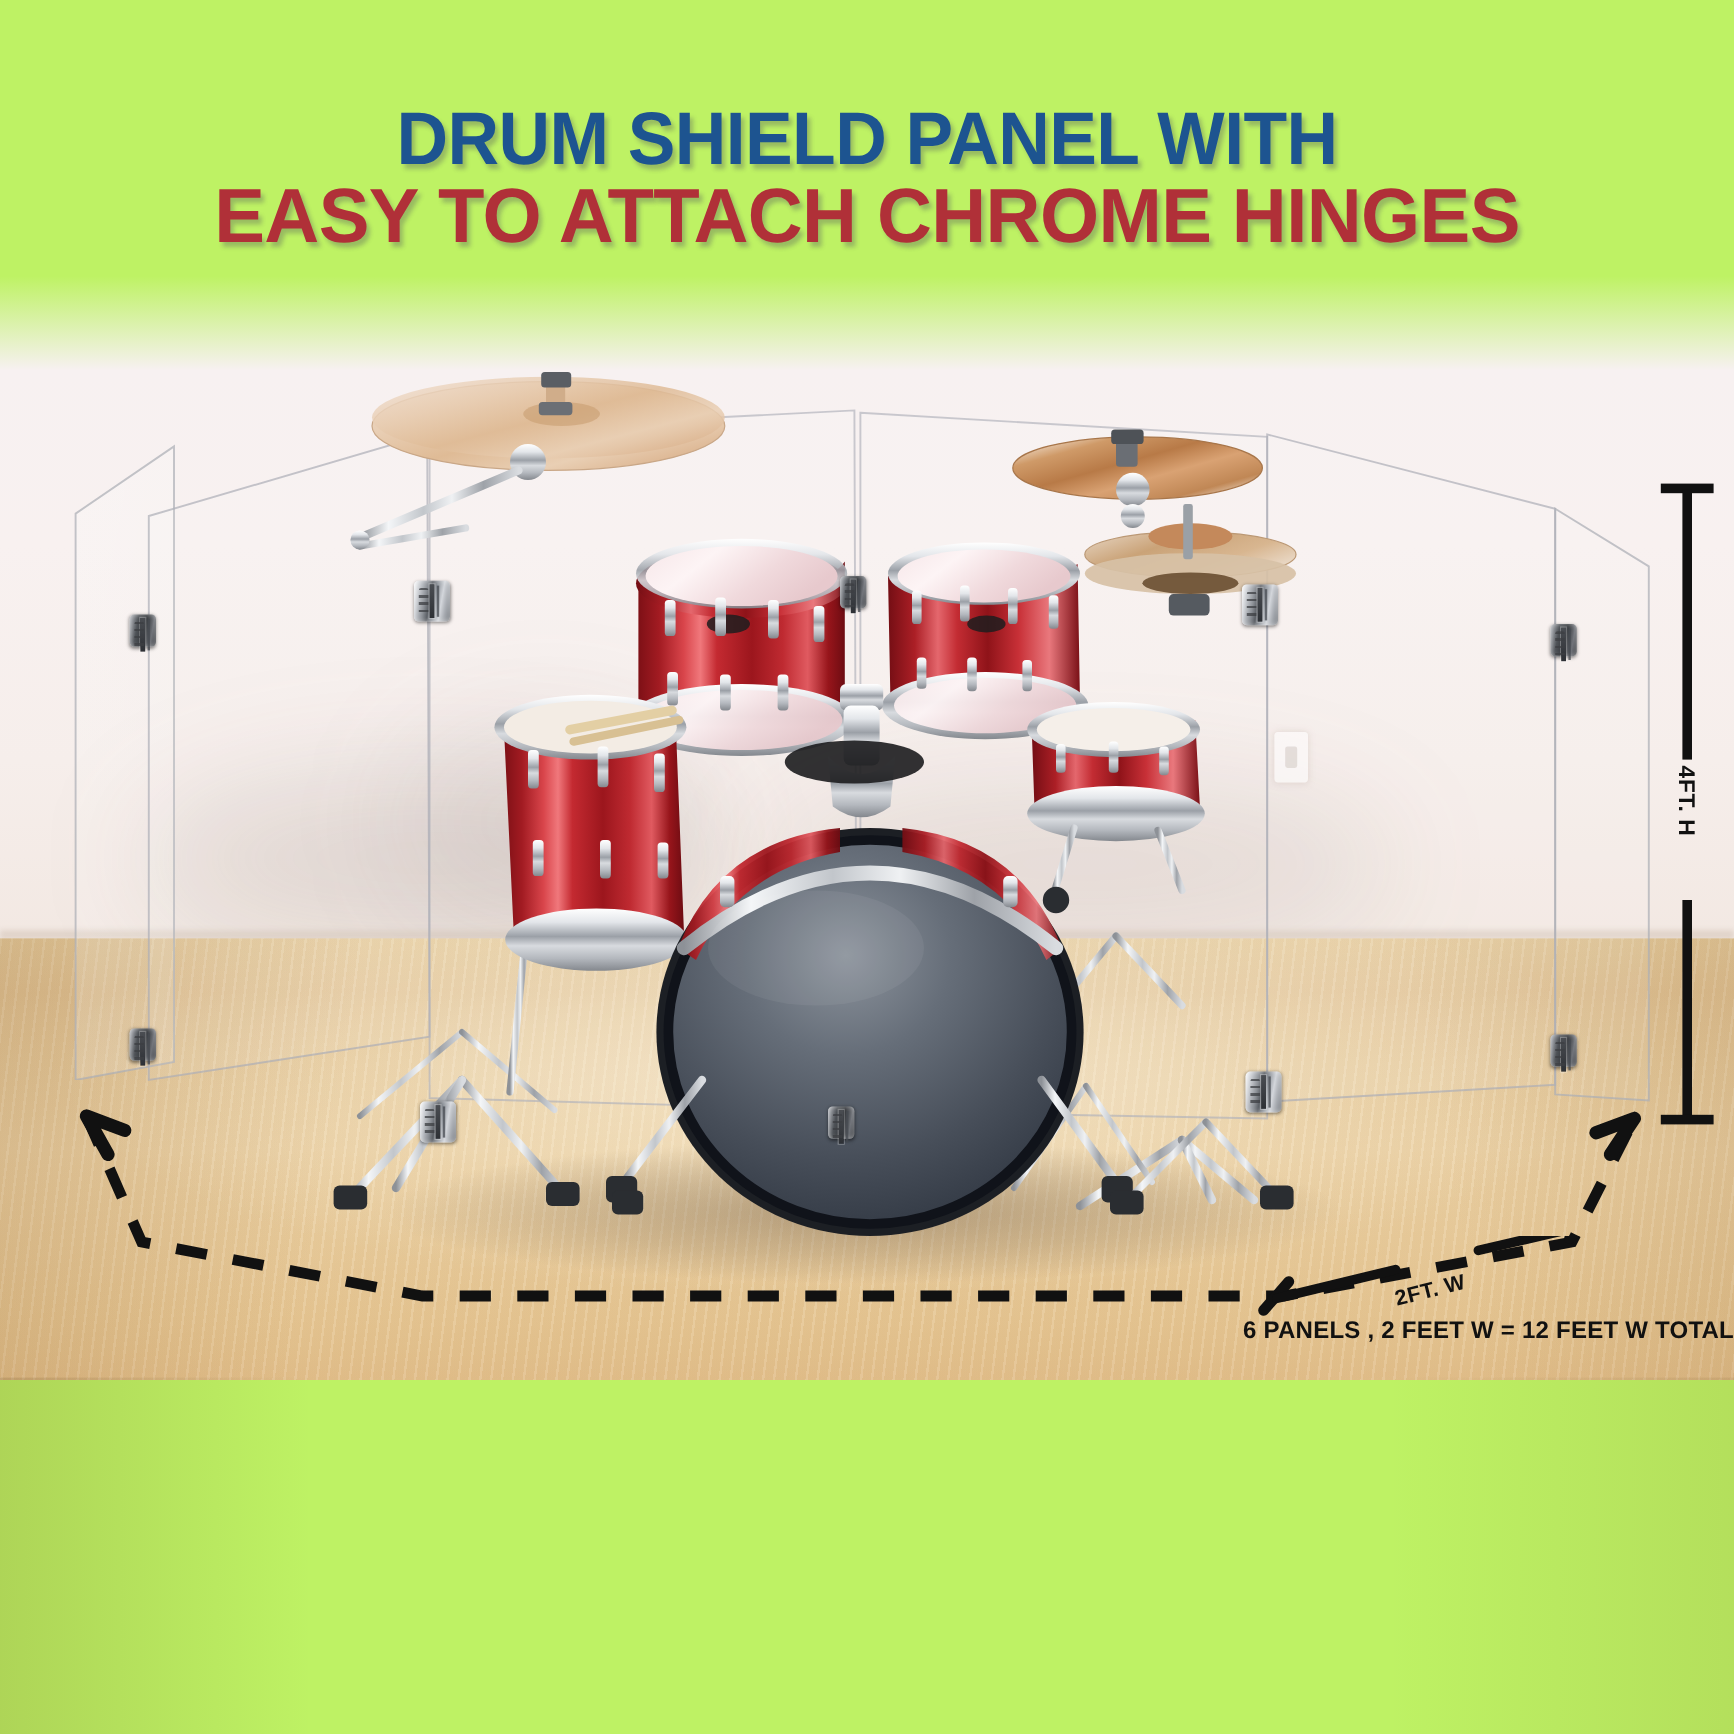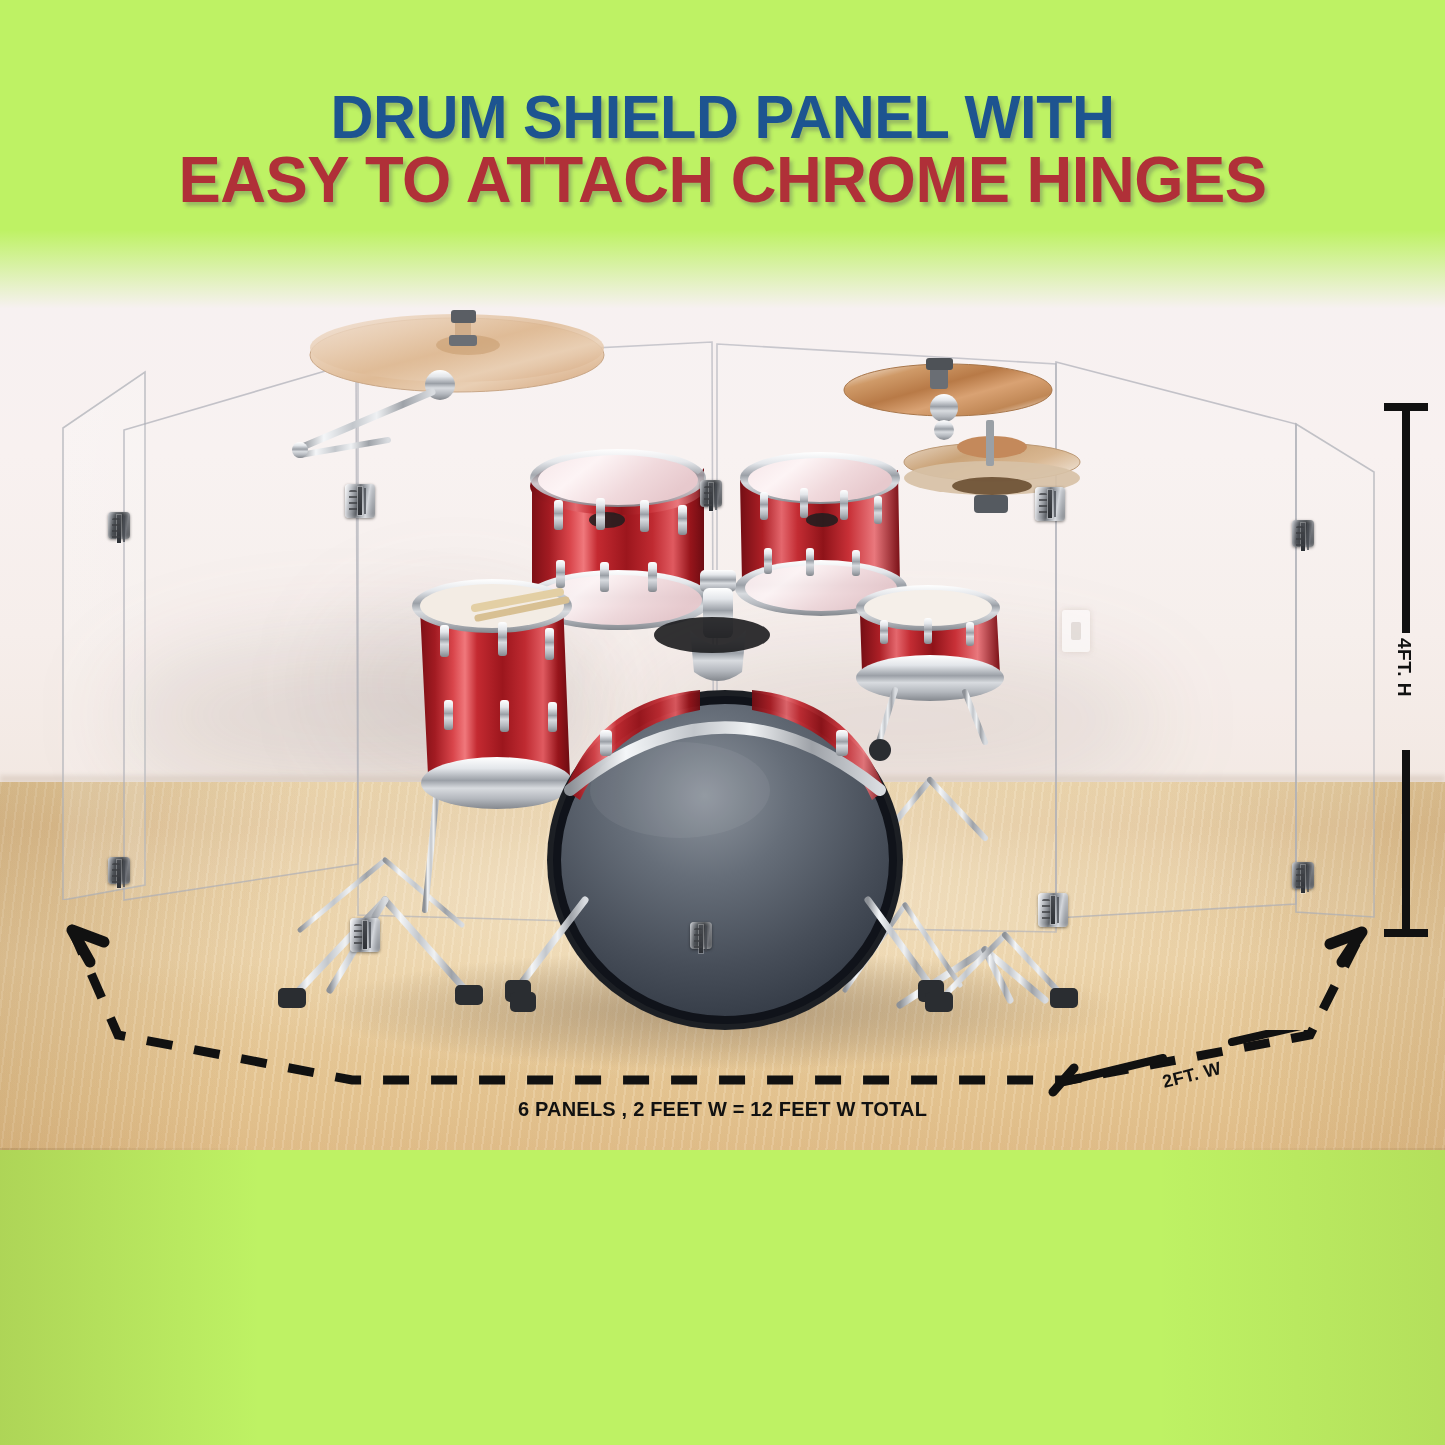--- a/index.html
+++ b/index.html
@@ -598,15 +598,15 @@
     <line x1="13" y1="62" x2="34" y2="38" stroke="#111" stroke-width="9" stroke-linecap="round"></line>
 
     <line x1="24" y1="52" x2="123" y2="28" stroke="#111" stroke-width="8" stroke-linecap="round"></line>
 
     <line x1="192" y1="12" x2="278" y2="-8" stroke="#111" stroke-width="8" stroke-linecap="round"></line>
 
     <line x1="268" y1="2" x2="290" y2="-20" stroke="#111" stroke-width="9" stroke-linecap="round"></line>
   </svg>
   <div class="dim-label label-2ft" style="left:1162px; top:1065px;">2FT. W</div>
 
-  <div class="dim-label label-total" style="left:0; top:1098px; width:1445px; text-align:center;">6 PANELS , 2 FEET W = 12 FEET W TOTAL</div>
+  <div class="dim-label label-total" style="left:0; top:1098px; width:1445px; text-align:right;">6 PANELS , 2 FEET W = 12 FEET W TOTAL</div>
 
 </div>
 
 </body></html>

